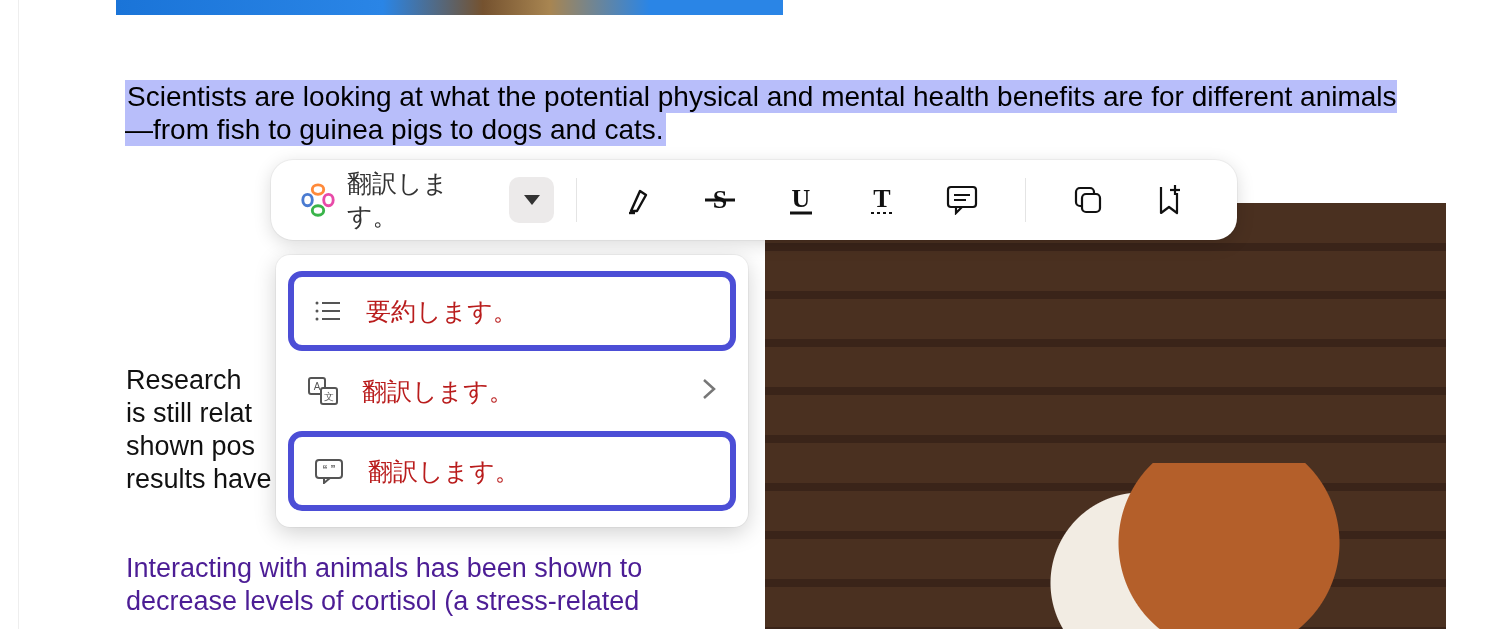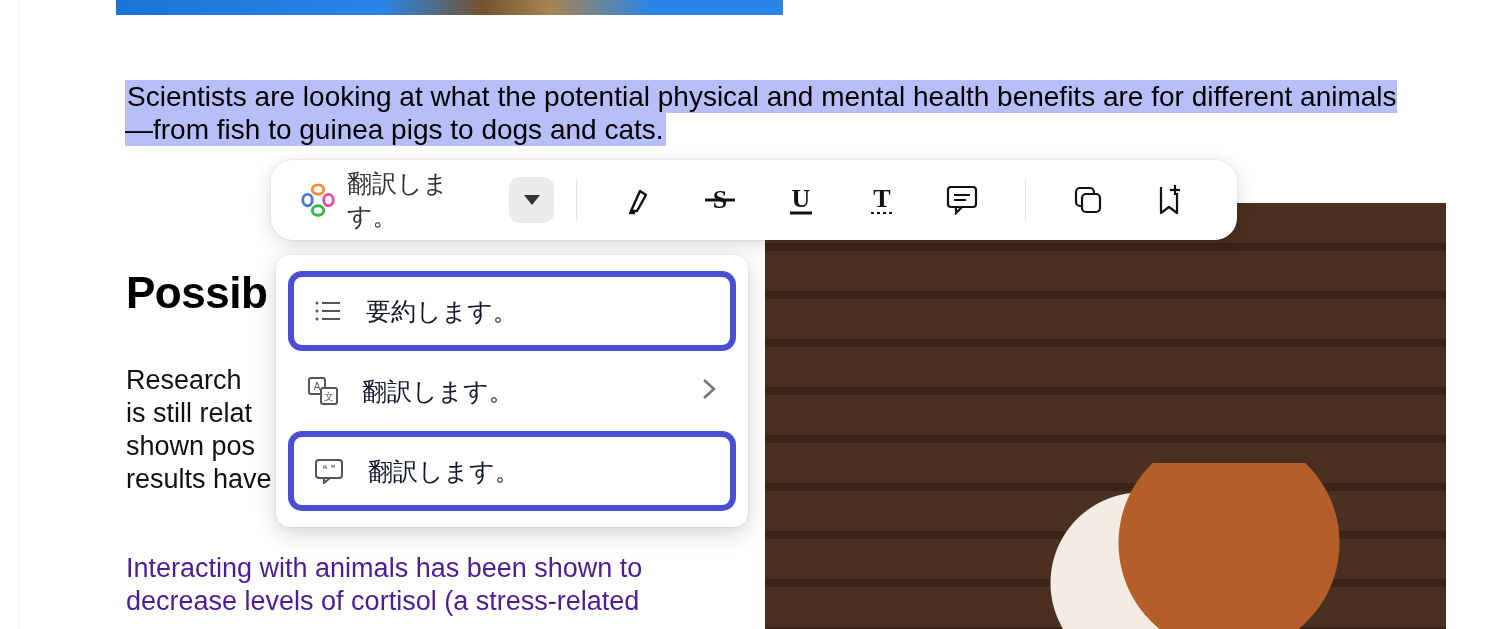--- a/index.html
+++ b/index.html
@@ -161,21 +161,21 @@
   }
   .dd-item {
     height: 72px;
     border-radius: 10px;
     display: flex;
     align-items: center;
     padding: 0 20px;
     box-sizing: border-box;
     gap: 24px;
     font-size: 25px;
-    color: #0f172a;
+    color: #b91c1c;
   }
   .dd-item.outlined {
     border: 6px solid #4c4ed6;
     border-radius: 14px;
     margin: 4px 0;
     height: 80px;
   }
   .dd-item svg { flex-shrink: 0; }
   .dd-chevron {
     margin-left: auto;
@@ -185,21 +185,20 @@
 <body>
 
 <div class="page">
 
   <div class="top-image"></div>
 
   <div class="highlighted-text">
     <span>Scientists are looking at what the potential physical and mental health benefits are for different animals—from fish to guinea pigs to dogs and cats.</span>
   </div>
 
-  <div class="heading">Possib</div>
   <div class="para1">Research 
 is still  relat
 shown  pos
 results have</div>
   <div class="para2">Interacting with animals has been shown to
 decrease levels of cortisol (a stress-related</div>
 
   <div class="dog-image">
     <div class="dog"></div>
   </div>

